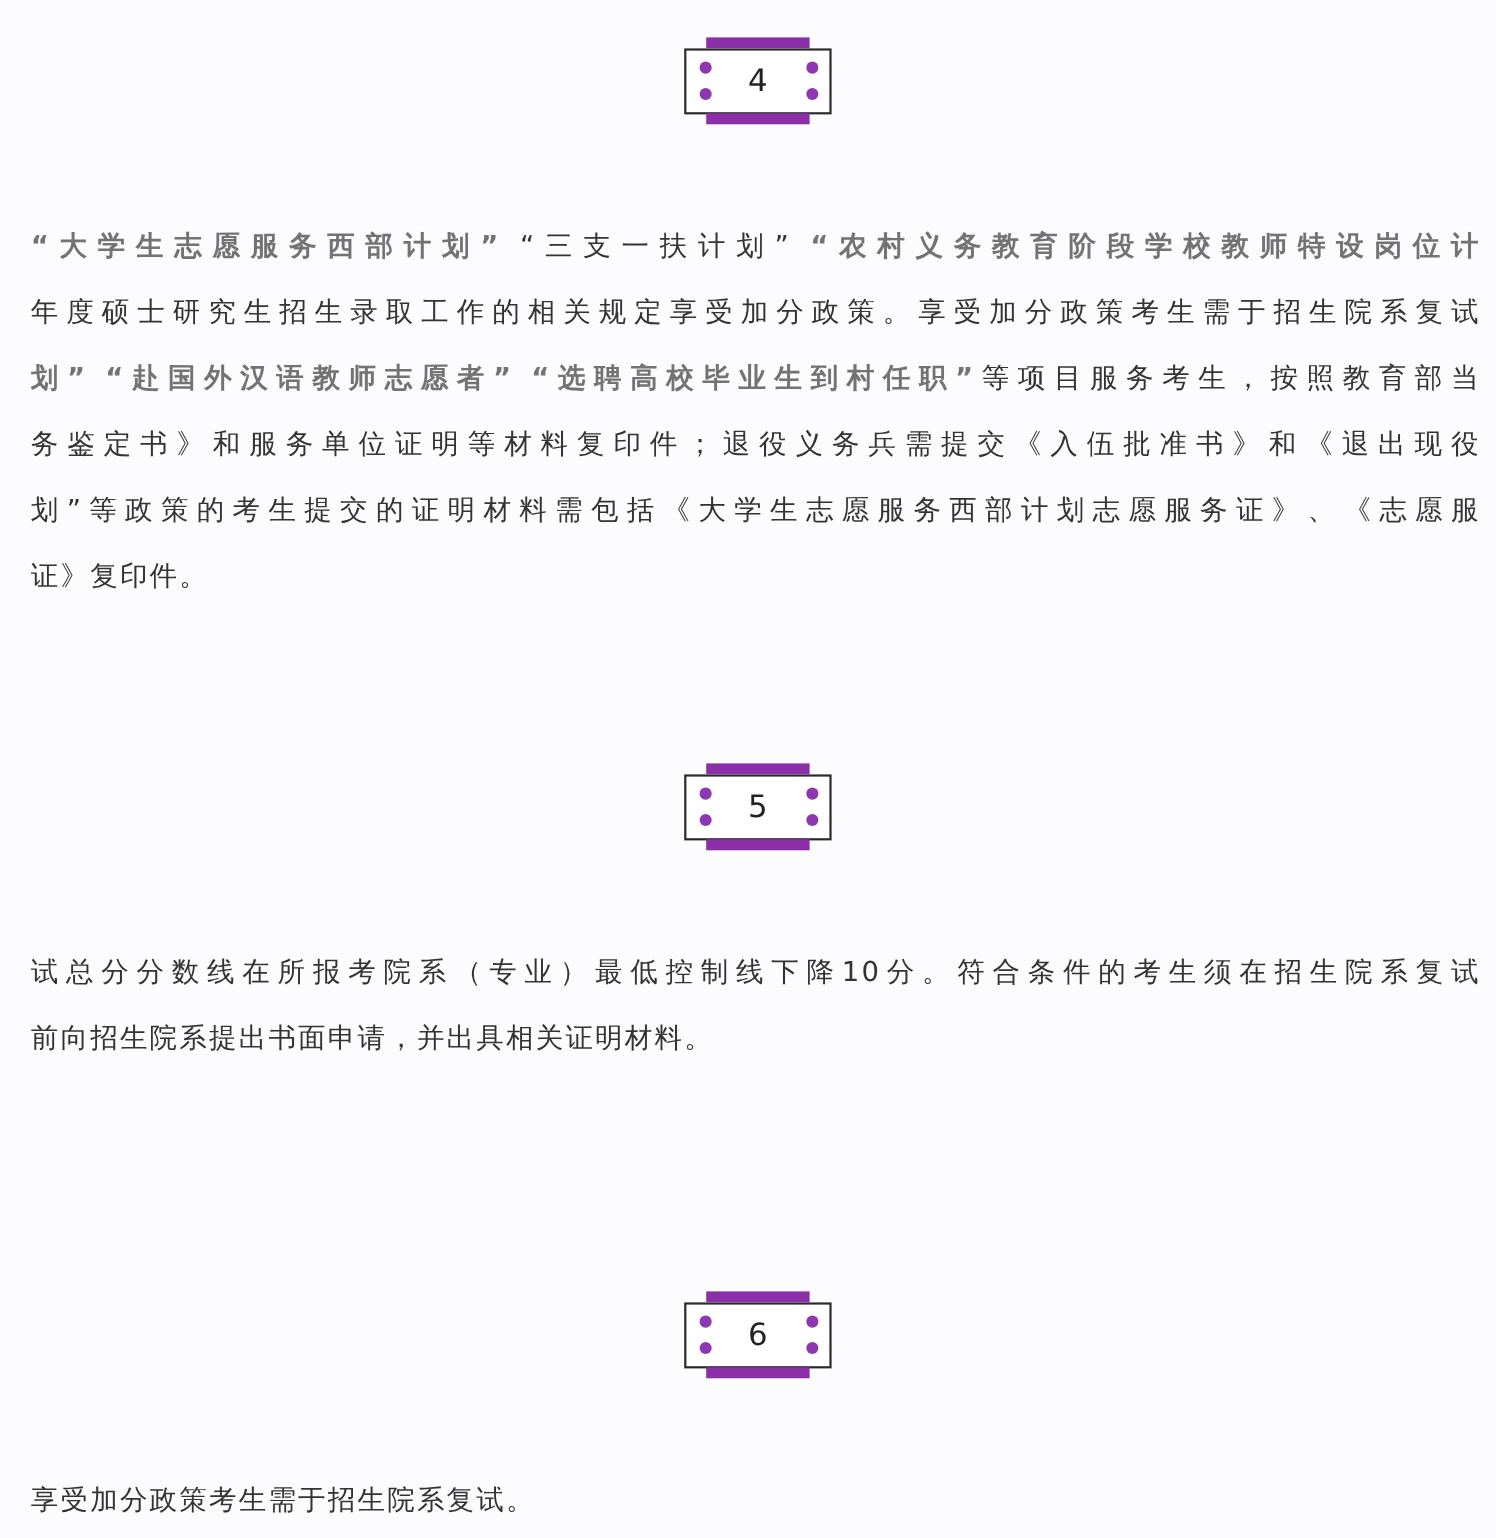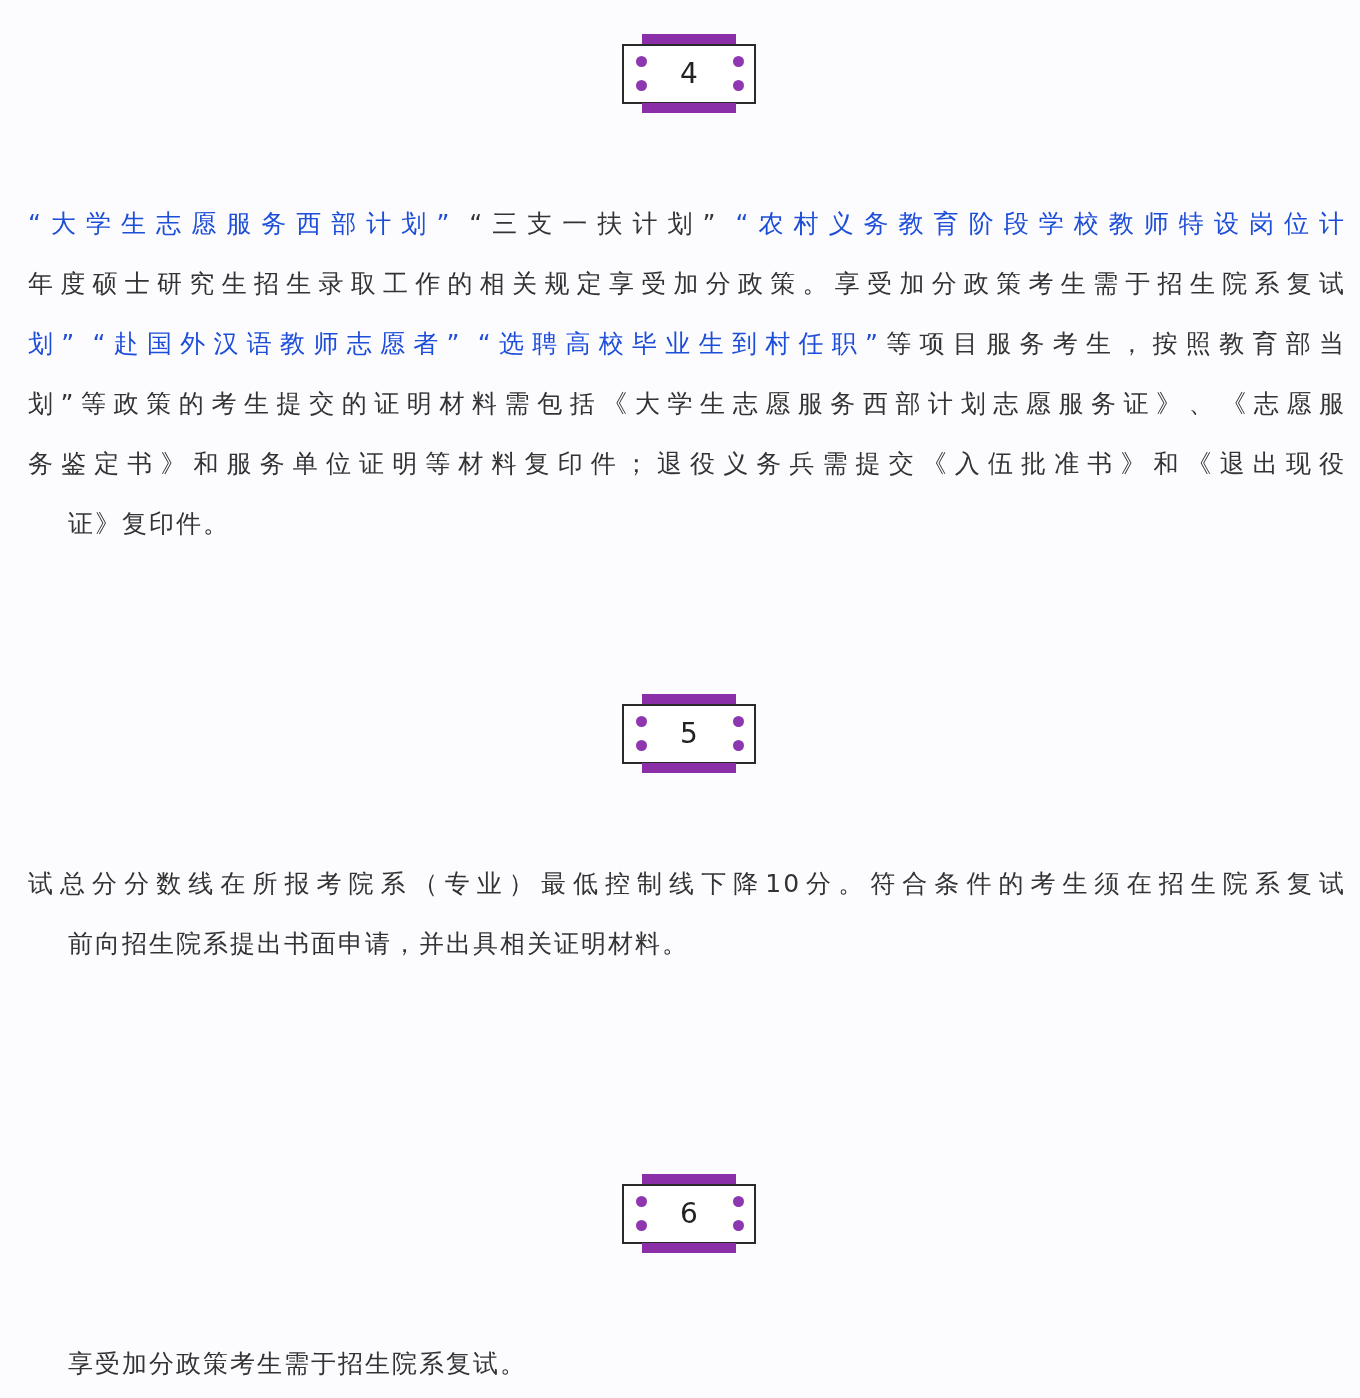--- a/index.html
+++ b/index.html
@@ -74,23 +74,22 @@
     font-size: 25px;
     white-space: nowrap;
     text-align: justify;
     text-align-last: justify;
     letter-spacing: 2px;
     overflow: hidden;
   }
   .line.last {
     text-align: left;
     text-align-last: left;
-    margin-left: 40px;
   }
-  .b { font-weight: normal; color: #1d4ed8; }
+  .b { font-weight: bold; color: #737373; }
 </style>
 </head>
 <body>
 
 <div class="badge" style="top:34px;">
   <div class="bar top"></div>
   <div class="box">
     <span class="dot tl"></span>
     <span class="dot bl"></span>
     <span class="dot tr"></span>
@@ -104,24 +103,24 @@
   <div class="line">
     <span class="b">“大学生志愿服务西部计划”</span><span>  “三支一扶计划”  </span><span class="b">“农村义务教育阶段学校教师特设岗位计</span>
   </div>
   <div class="line">
     <span>年度硕士研究生招生录取工作的相关规定享受加分政策。享受加分政策考生需于招生院系复试</span>
   </div>
   <div class="line">
     <span class="b">划”  “赴国外汉语教师志愿者”  “选聘高校毕业生到村任职”</span><span>等项目服务考生，按照教育部当</span>
   </div>
   <div class="line">
-    <span>划”等政策的考生提交的证明材料需包括《大学生志愿服务西部计划志愿服务证》、《志愿服</span>
+    <span>务鉴定书》和服务单位证明等材料复印件；退役义务兵需提交《入伍批准书》和《退出现役</span>
   </div>
   <div class="line">
-    <span>务鉴定书》和服务单位证明等材料复印件；退役义务兵需提交《入伍批准书》和《退出现役</span>
+    <span>划”等政策的考生提交的证明材料需包括《大学生志愿服务西部计划志愿服务证》、《志愿服</span>
   </div>
   <div class="line last">
     <span>证》复印件。</span>
   </div>
 </div>
 
 <div class="badge" style="top:694px;">
   <div class="bar top"></div>
   <div class="box">
     <span class="dot tl"></span>

